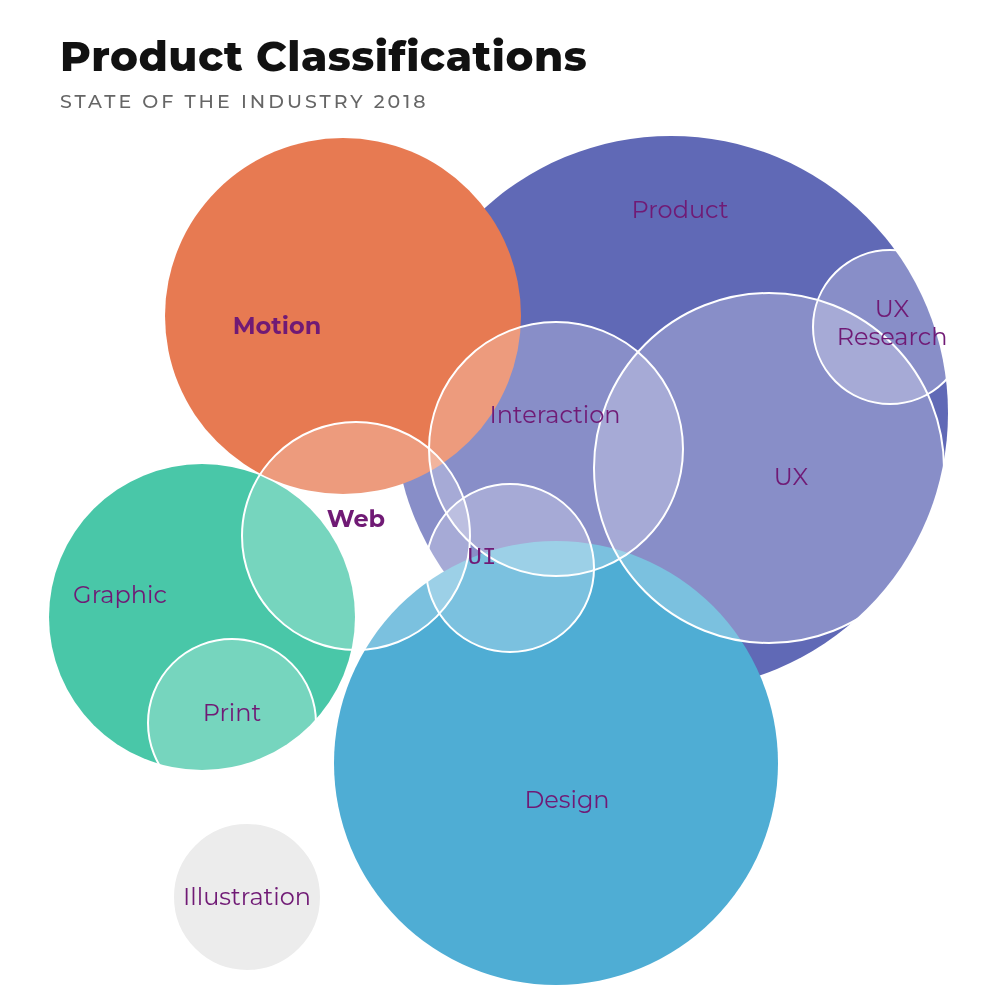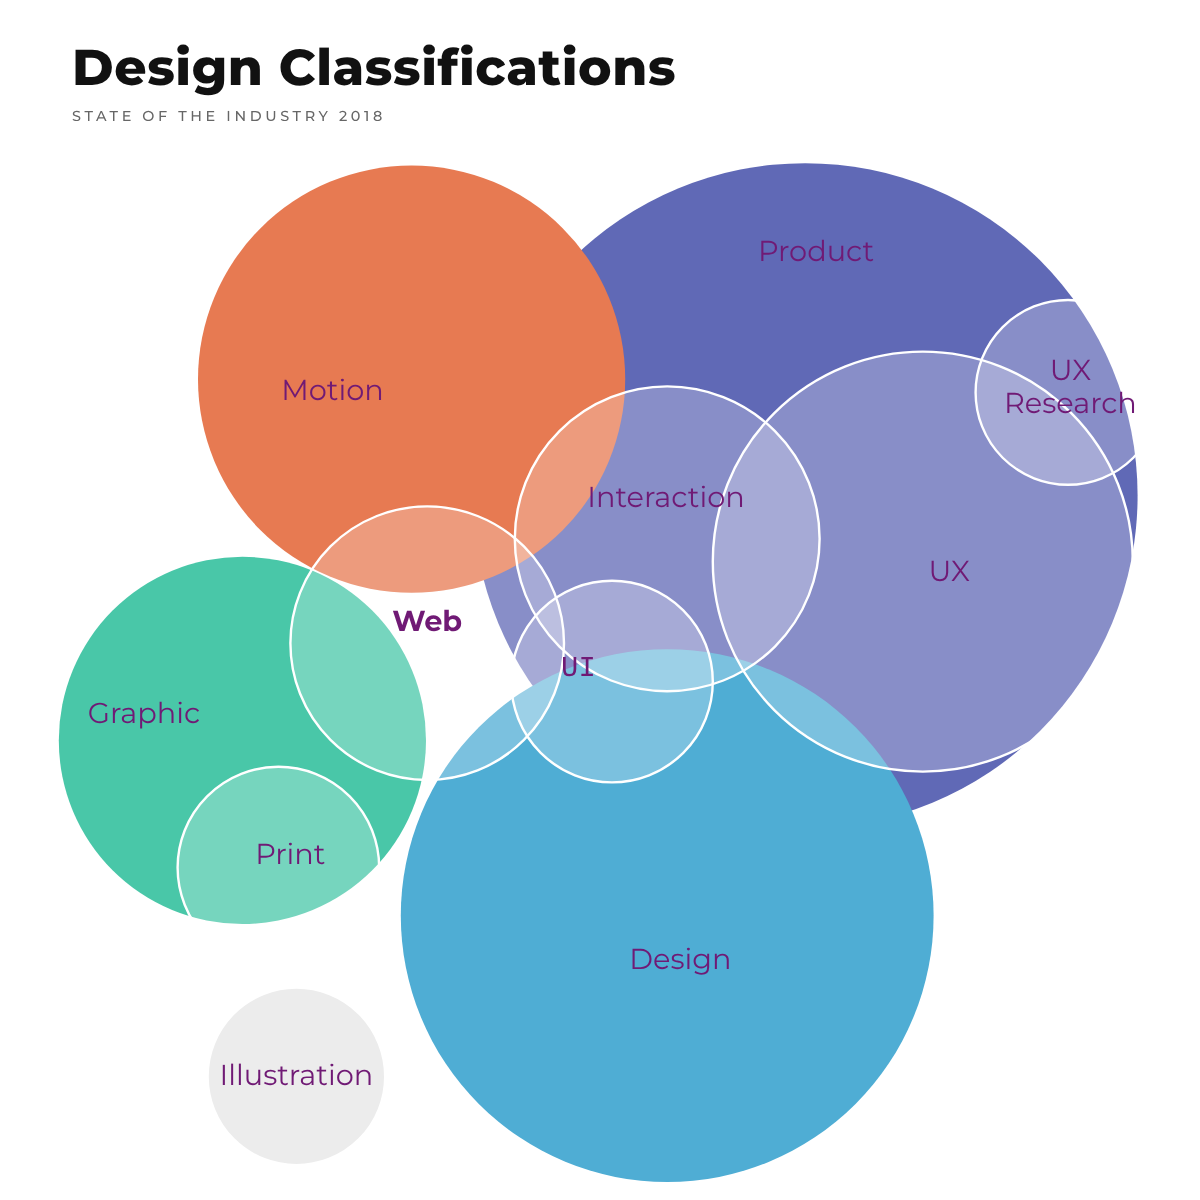--- a/index.html
+++ b/index.html
@@ -23,21 +23,21 @@
     top:30px;
     font-size:42px;
     font-weight:800;
     letter-spacing:0.5px;
     color:#111;
   }
   .subtitle{
     position:absolute;
     left:60px;
     top:90px;
-    font-size:12px;
+    font-size:19px;
     font-weight:500;
     letter-spacing:3px;
     color:#666;
   }
   .circle{
     position:absolute;
     border-radius:50%;
     box-sizing:border-box;
   }
   .outline{
@@ -52,41 +52,41 @@
     text-align:center;
     line-height:1.15;
     transform:translate(-50%,-50%);
     font-weight:400;
   }
 </style>
 </head>
 <body>
 
 <div class="stage">
-  <div class="title">Design Classifications</div>
+  <div class="title">Product Classifications</div>
   <div class="subtitle">STATE OF THE INDUSTRY 2018</div>
 
   <div class="circle" style="left:394px;top:136px;width:554px;height:554px;z-index:1;background:#6069b6;"></div>
   <div class="circle" style="left:165px;top:138px;width:356px;height:356px;z-index:2;background:#e77a52;"></div>
   <div class="circle" style="left:334px;top:541px;width:444px;height:444px;z-index:3;background:#4fadd4;"></div>
   <div class="circle" style="left:49px;top:464px;width:306px;height:306px;z-index:4;background:#49c7a8;"></div>
 
   <div class="circle outline" style="left:593px;top:292px;width:352px;height:352px;z-index:5;"></div>
   <div class="circle outline" style="left:428px;top:321px;width:256px;height:256px;z-index:6;"></div>
   <div class="circle outline" style="left:241px;top:421px;width:230px;height:230px;z-index:7;"></div>
   <div class="circle outline" style="left:425px;top:483px;width:170px;height:170px;z-index:8;"></div>
   <div class="circle outline" style="left:812px;top:249px;width:156px;height:156px;z-index:9;"></div>
   <div class="circle outline" style="left:147px;top:638px;width:170px;height:170px;z-index:10;"></div>
   <div class="circle outline" style="left:172px;top:822px;width:150px;height:150px;z-index:11;background:#ececec;"></div>
 
   <div class="label" style="left:680px;top:210px;z-index:100;">Product</div>
-  <div class="label" style="left:277px;top:326px;z-index:100;">Motion</div>
+  <div class="label" style="left:277px;top:326px;z-index:100;font-weight:bold;">Motion</div>
   <div class="label" style="left:567px;top:800px;z-index:100;">Design</div>
   <div class="label" style="left:120px;top:595px;z-index:100;">Graphic</div>
   <div class="label" style="left:791px;top:477px;z-index:100;">UX</div>
   <div class="label" style="left:555px;top:415px;z-index:100;">Interaction</div>
   <div class="label" style="left:356px;top:519px;z-index:100;font-weight:bold;">Web</div>
   <div class="label" style="left:482px;top:558px;z-index:100;font-family:Liberation Mono, monospace;">UI</div>
   <div class="label" style="left:892px;top:323px;z-index:100;">UX
 Research</div>
-  <div class="label" style="left:242px;top:713px;z-index:100;">Print</div>
+  <div class="label" style="left:232px;top:713px;z-index:100;">Print</div>
   <div class="label" style="left:247px;top:897px;z-index:100;">Illustration</div>
 </div>
 
 </body></html>

